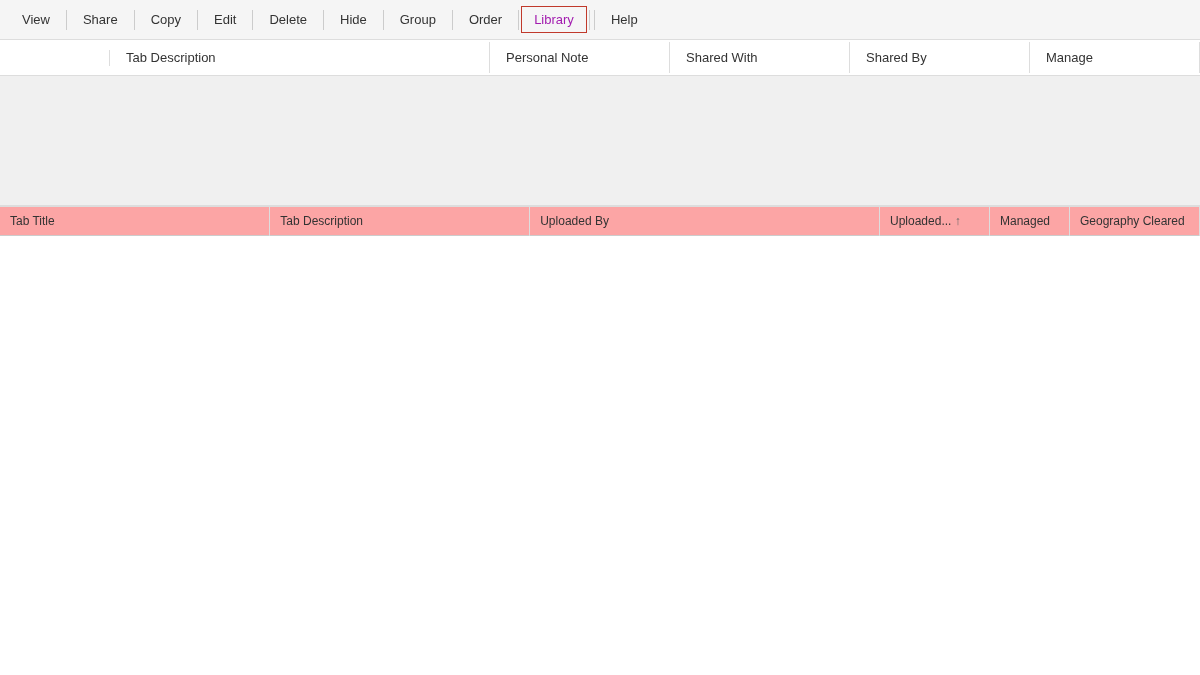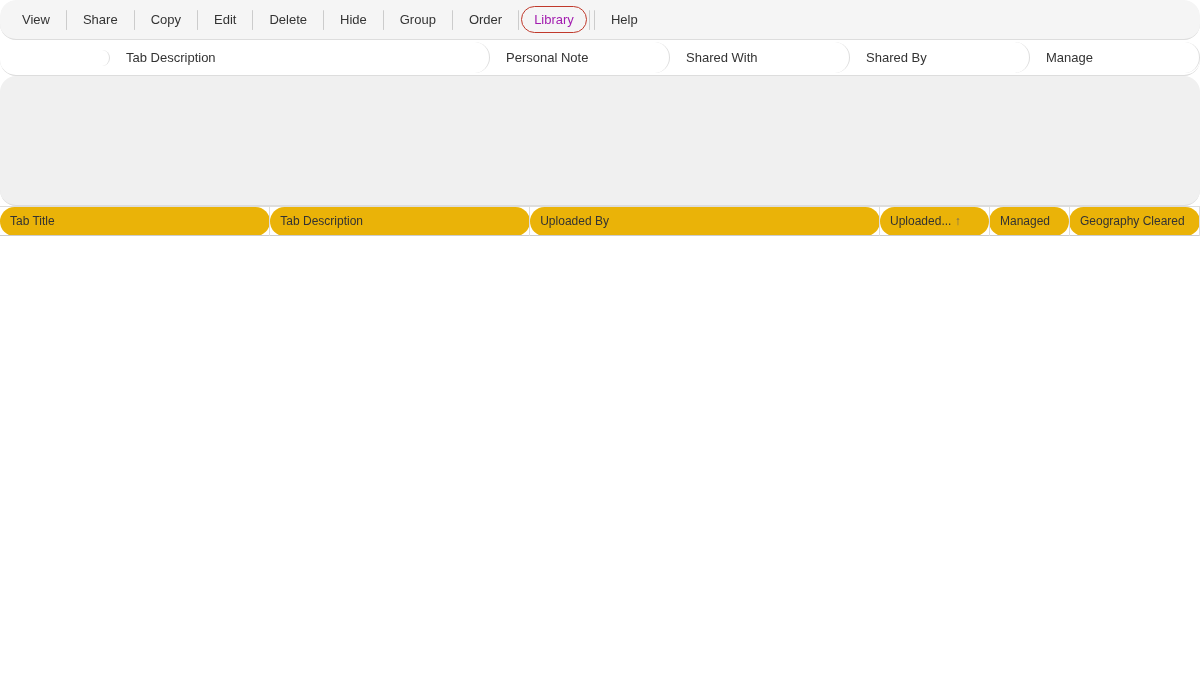--- a/index.html
+++ b/index.html
@@ -1,19 +1,18 @@
 <!DOCTYPE html>
 <html><head>
   <meta charset="utf-8">
   <style>
     * {
       margin: 0;
       padding: 0;
       box-sizing: border-box;
-      border-radius: 16px;
     }
 
     body {
       font-family: Arial, sans-serif;
       font-size: 13px;
       background: #ffffff;
       color: #333;
       width: 1200px;
       height: 675px;
       overflow: hidden;
@@ -87,21 +86,21 @@
       width: 100%;
     }
 
     .data-table {
       width: 100%;
       border-collapse: collapse;
       font-size: 12px;
     }
 
     .data-table thead tr {
-      background: #eab308;
+      background: #fca5a5;
       border-top: 1px solid #ddd;
       border-bottom: 1px solid #ccc;
     }
 
     .data-table thead th {
       padding: 7px 10px;
       text-align: left;
       font-weight: normal;
       color: #333;
       border-right: 1px solid #ddd;

